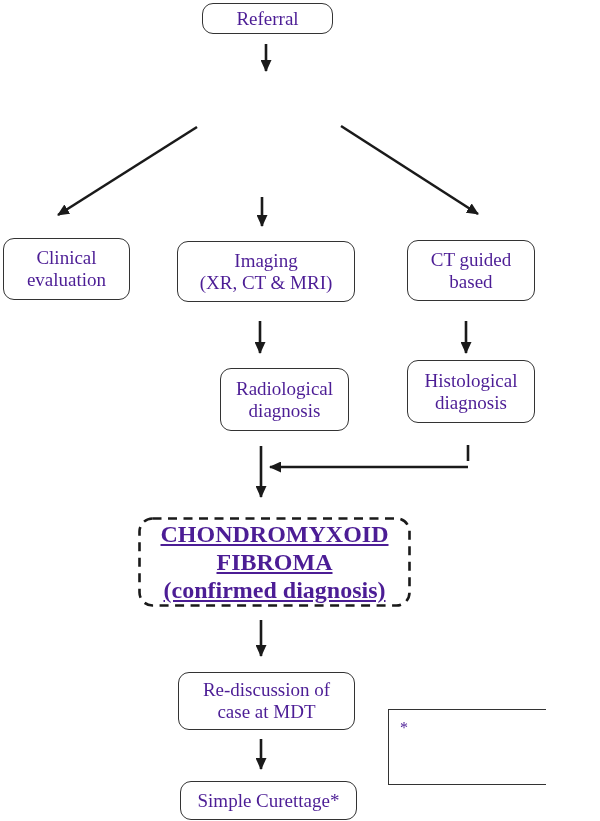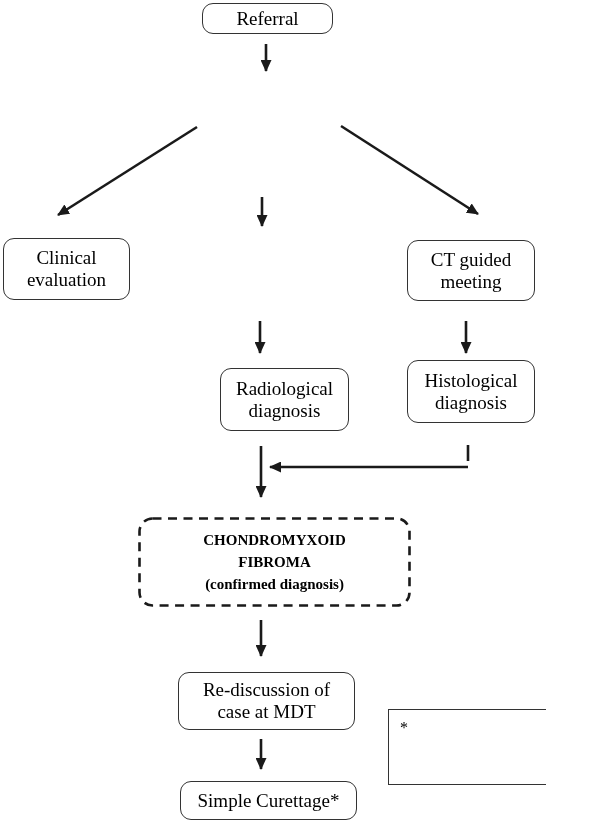--- a/index.html
+++ b/index.html
@@ -6,44 +6,45 @@
     margin: 0;
     padding: 0;
     background: #ffffff;
   }
   #stage {
     position: relative;
     width: 546px;
     height: 821px;
     background: #ffffff;
     font-family: "Liberation Serif", "DejaVu Serif", serif;
-    color: #000000;
+    color: #4c1d95;
     overflow: hidden;
     border-radius: 7px;
   }
   .node {
     position: absolute;
     box-sizing: border-box;
     border: 1.6px solid #333333;
     border-radius: 11px;
     background: #ffffff;
     display: flex;
     align-items: center;
     justify-content: center;
     text-align: center;
     font-size: 19px;
     line-height: 22px;
     white-space: pre-line;
   }
   .node.dashed {
     border: none;           
     font-weight: bold;
-    font-size: 15px;
-    line-height: 22px;
+    font-size: 24px;
+    line-height: 28px;
     background: transparent;
+    text-decoration: underline;
   }
   #referral      { left: 202px; top: 3px;   width: 131px; height: 31px; }
   #mdt           { left: 202px; top: 90px;  width: 131px; height: 83px; }
   #clinical      { left: 3px;   top: 238px; width: 127px; height: 62px; }
   #imaging       { left: 177px; top: 241px; width: 178px; height: 61px; }
   #ct-biopsy     { left: 407px; top: 240px; width: 128px; height: 61px; }
   #radiological  { left: 220px; top: 368px; width: 129px; height: 63px; }
   #histological  { left: 407px; top: 360px; width: 128px; height: 63px; }
   #cmf           { left: 139px; top: 518px; width: 271px; height: 88px; }
   #rediscussion  { left: 178px; top: 672px; width: 177px; height: 58px; }
@@ -77,22 +78,24 @@
   }
 </style>
 </head>
 <body>
 
 <div id="stage">
 
   <div class="node" id="referral">Referral</div>
   <div class="node" id="clinical">Clinical
 evaluation</div>
+  <div class="node" id="imaging">Imaging
+(XR, CT &amp; MRI)</div>
   <div class="node" id="ct-biopsy">CT guided
-meeting</div>
+based</div>
   <div class="node" id="radiological">Radiological
 diagnosis</div>
   <div class="node" id="histological">Histological
 diagnosis</div>
   <div class="node dashed" id="cmf">CHONDROMYXOID
 FIBROMA
 (confirmed diagnosis)</div>
   <div class="node" id="curettage">Simple Curettage*</div>
   <div class="node" id="rediscussion">Re-discussion of
 case at MDT</div>

